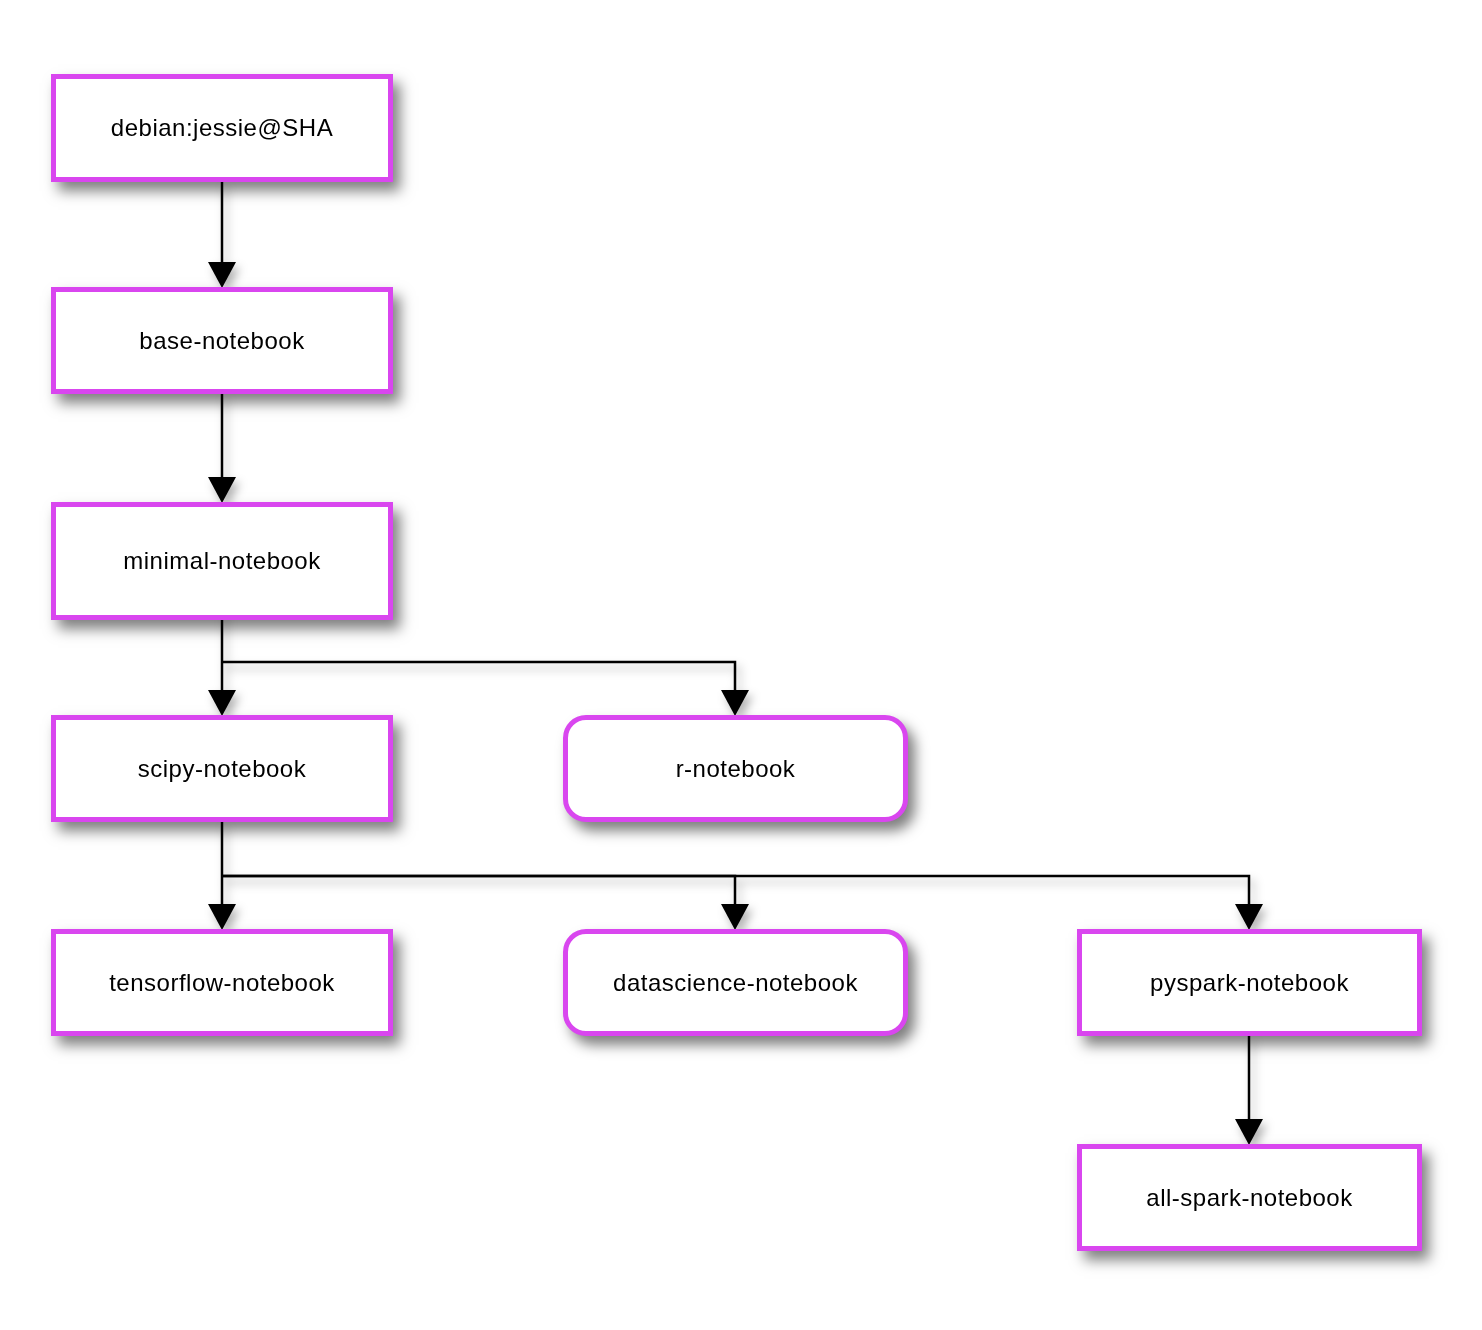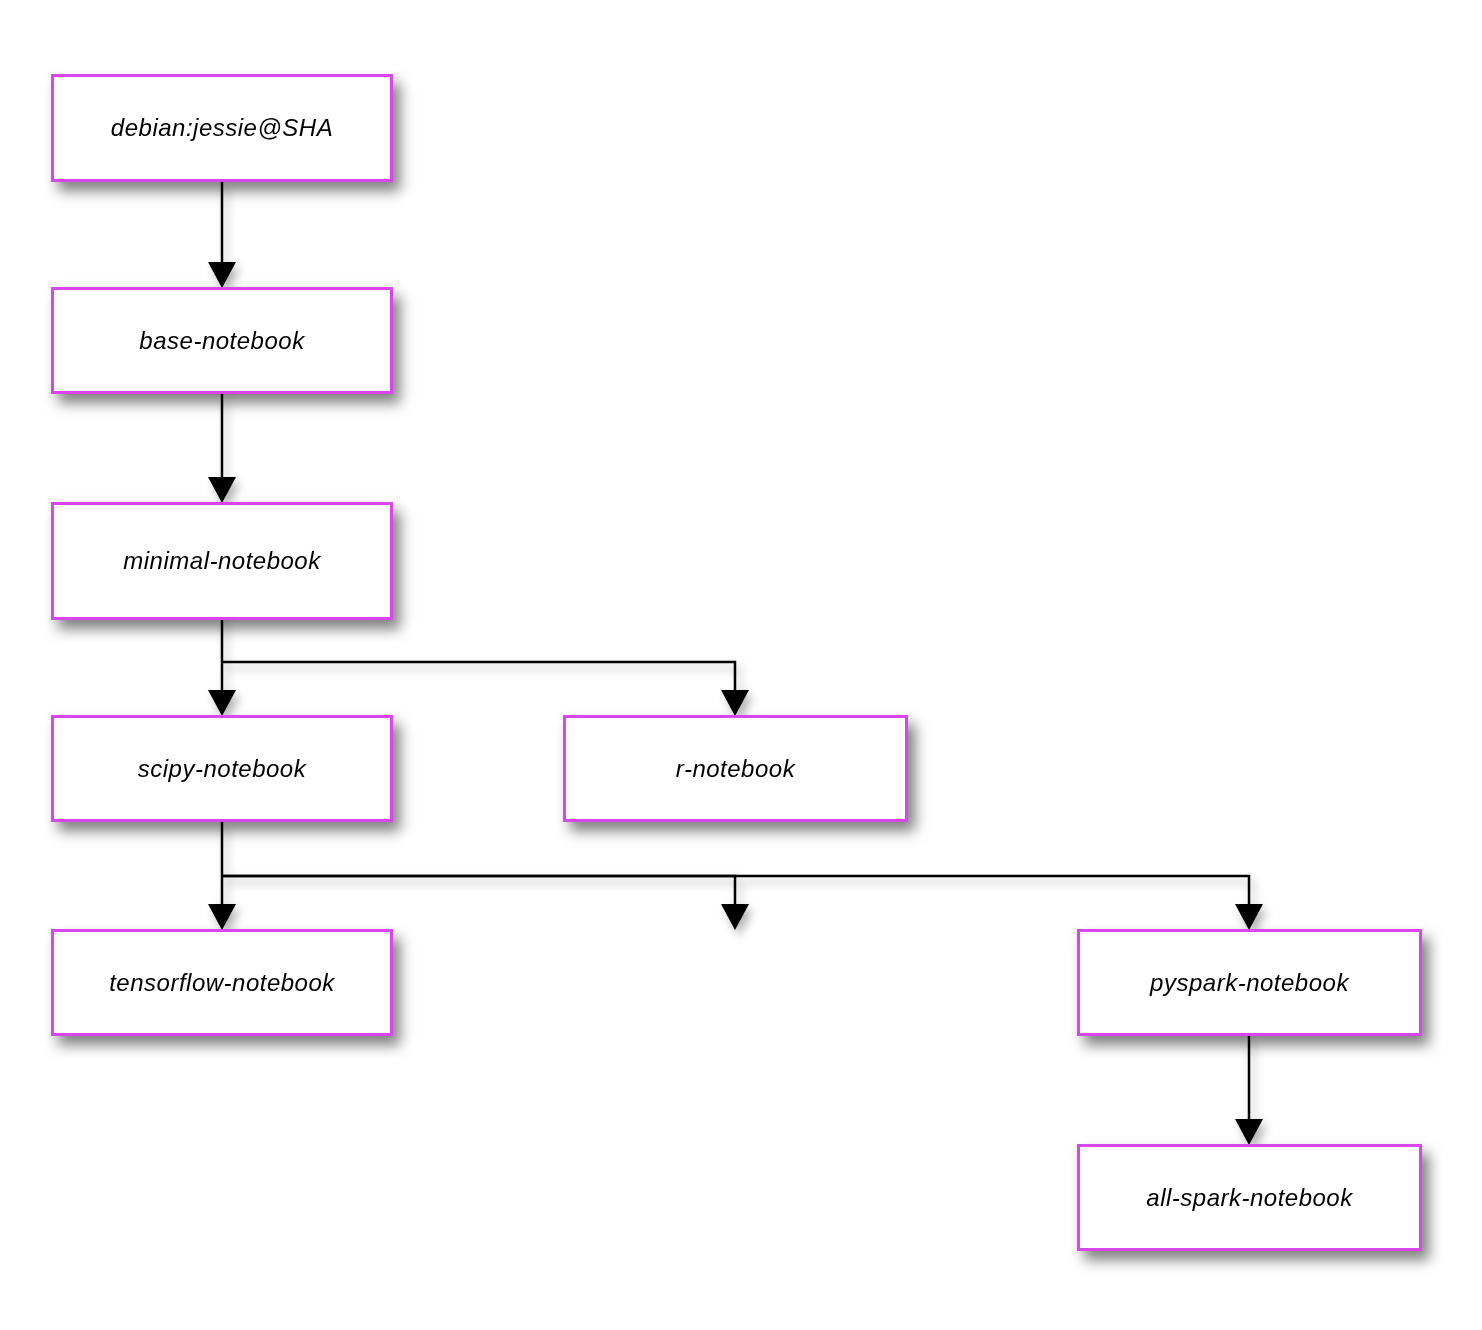--- a/index.html
+++ b/index.html
@@ -29,34 +29,33 @@
     fill: none;
   }
   .edge-layer polygon {
     fill: #000000;
     stroke: none;
   }
   .node {
     position: absolute;
     box-sizing: border-box;
     background: #ffffff;
-    border: 3px solid #d946ef;
+    border: 5px solid #d946ef;
     box-shadow: 7px 9px 13px rgba(0,0,0,0.50);
     display: flex;
     align-items: center;
     justify-content: center;
     text-align: center;
     font-size: 24px;
     color: #000000;
     letter-spacing: 0.5px;
-    font-style: italic;
   }
   
   .col1 { left: 51px;   width: 342px; }
-  .col2 { left: 563px;  width: 345px; }
+  .col2 { left: 563px;  width: 345px; border-radius: 23px; }
   .col3 { left: 1077px; width: 345px; }
   .row1 { top: 74px;   height: 108px; }
   .row2 { top: 287px;  height: 107px; }
   .row3 { top: 502px;  height: 118px; }
   .row4 { top: 715px;  height: 107px; align-items: center; }
   .row5 { top: 929px;  height: 107px; justify-content: center; }
   .row6 { top: 1144px; height: 107px; }
 </style>
 </head>
 <body>
@@ -115,20 +114,23 @@
   </div>
 
   <div class="node col2 row4">
     <span>r-notebook</span>
   </div>
 
   <div class="node col1 row5">
     <span>tensorflow-notebook</span>
   </div>
 
+  <div class="node col2 row5">
+    <span>datascience-notebook</span>
+  </div>
 
   <div class="node col3 row5">
     <span>pyspark-notebook</span>
   </div>
 
   <div class="node col3 row6">
     <span>all-spark-notebook</span>
   </div>
 
 </div>

